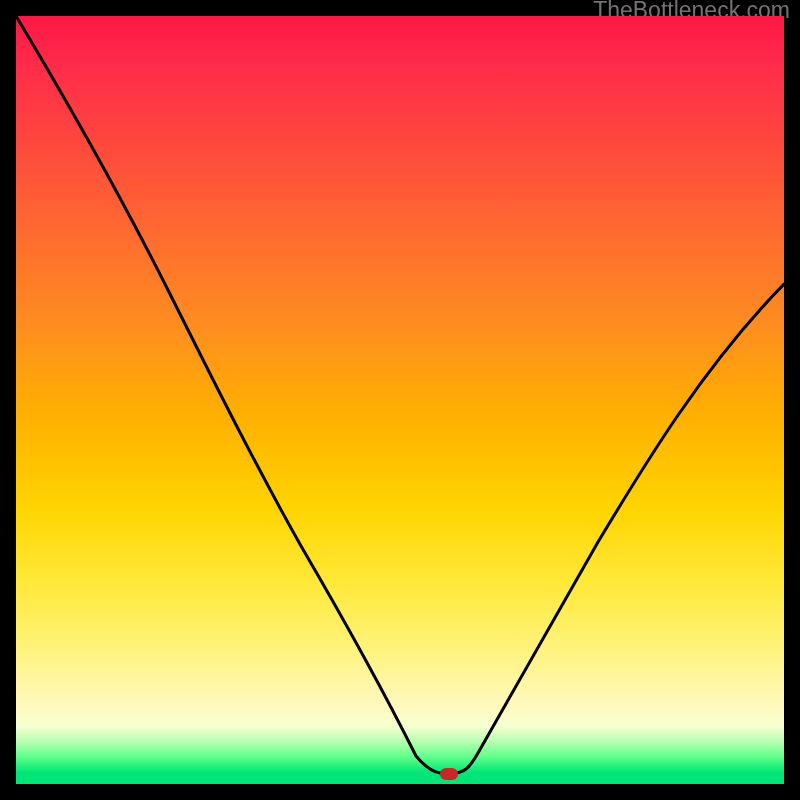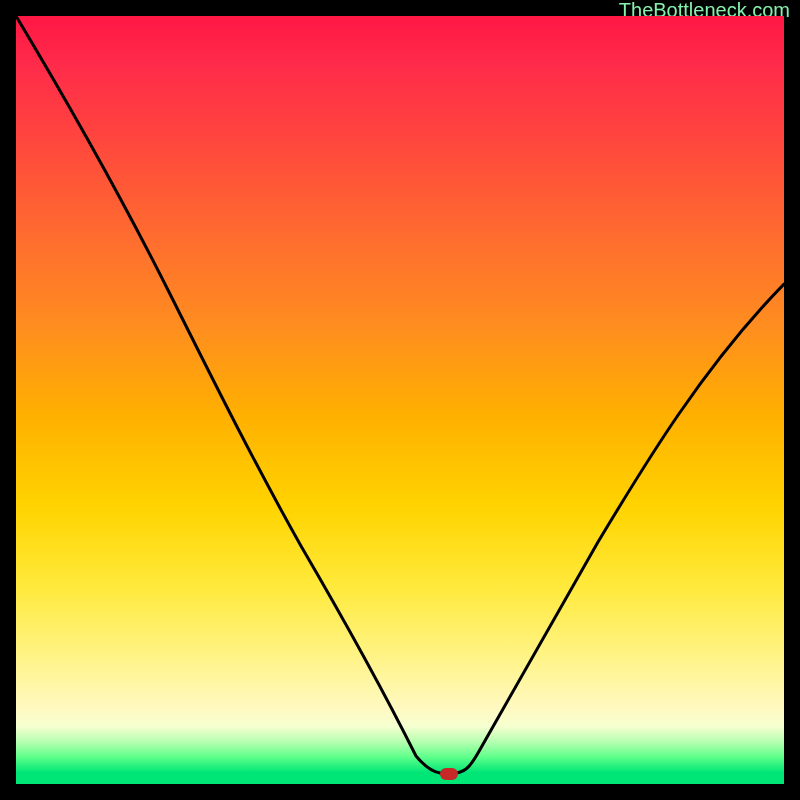--- a/index.html
+++ b/index.html
@@ -47,22 +47,22 @@
     position: absolute;
     left: 0;
     top: 0;
     width: 768px;
     height: 768px;
   }
   .watermark {
     position: absolute;
     top: 0;
     right: 10px;
-    color: #86efac;
-    font-size: 20px;
+    color: #737373;
+    font-size: 23px;
     line-height: 20px;
   }
 </style>
 </head>
 <body>
 
 <div class="frame">
 
   <div class="watermark">TheBottleneck.com</div>
 

